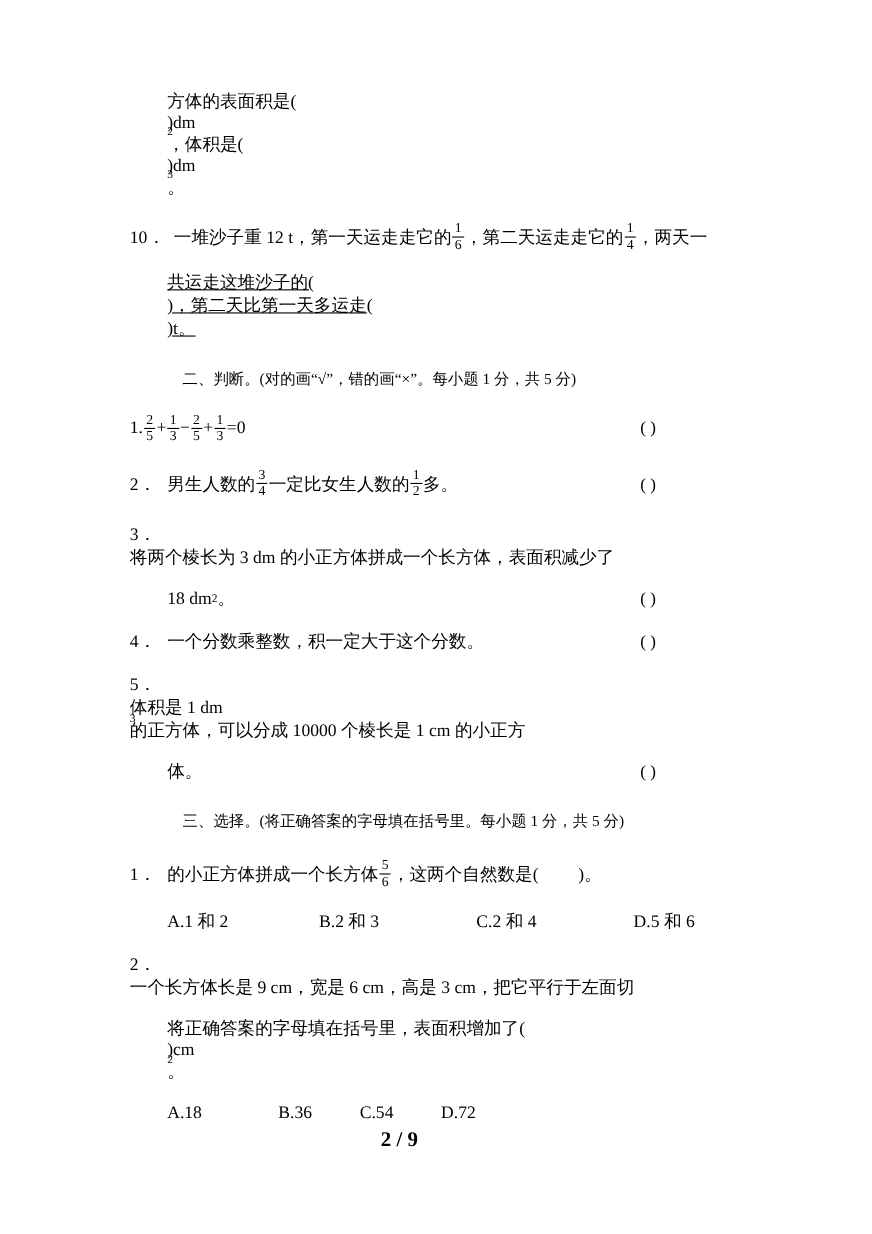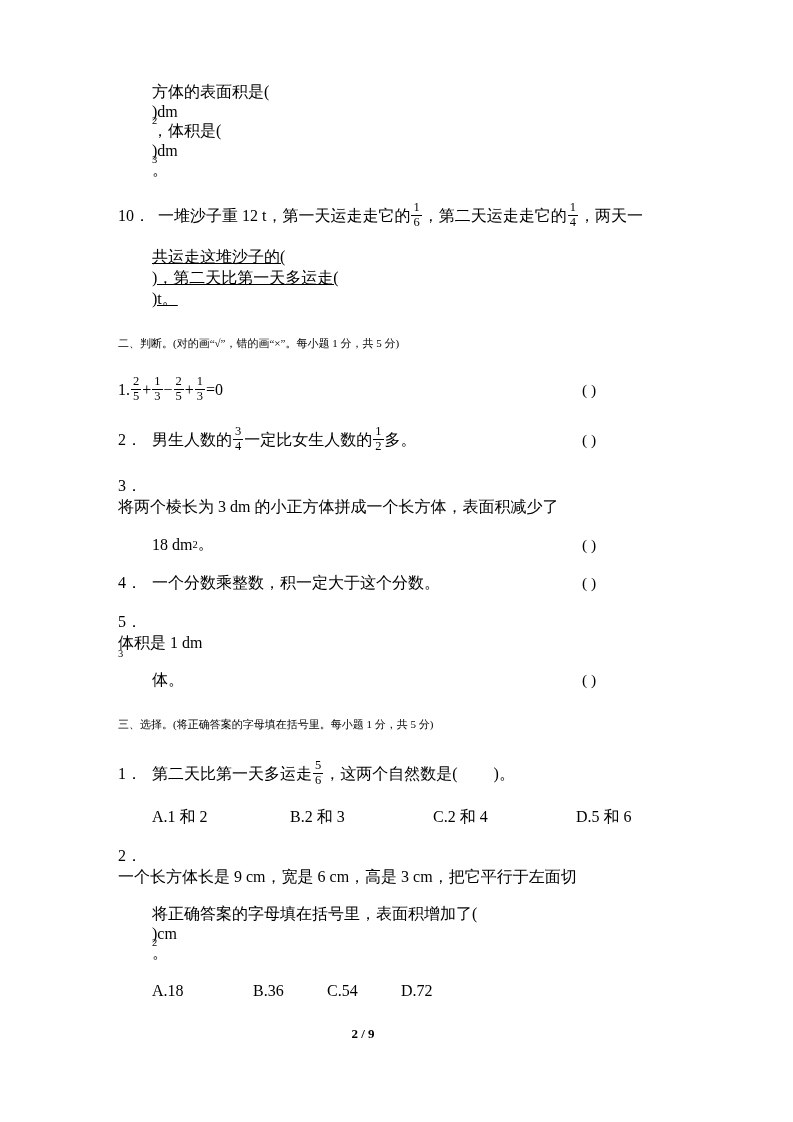--- a/index.html
+++ b/index.html
@@ -99,29 +99,30 @@
     font-size: 15.5px;
   }
   .opts {
     display: flex;
     padding-left: 34px;
   }
   .opts .opt {
     font-size: 16px;
   }
   .section-head {
-    font-size: 11px;
+    font-size: 14px;
+    margin-left: 48px;
   }
   .footer {
     position: absolute;
     left: 0;
     top: 1026px;
     width: 726px;
     text-align: center;
-    font-size: 13px;
+    font-size: 19px;
     font-weight: bold;
   }
 </style>
 </head>
 <body>
 
 <div class="page">
   <div class="content">
 
     <div class="blk">
@@ -238,37 +239,38 @@
         </span>
         <span class="paren">(    )</span>
       </div>
     </div>
 
     <div class="blk" style="margin-bottom:18px;">
       <div class="row">
         <span class="num-lbl">5．</span>
         <span>体积是 1 dm</span>
         <span class="sup">3</span>
+        <span> 的正方体，可以分成 10000 个棱长是 1 cm 的小正方</span>
       </div>
       <div class="judge-row indent" style="margin-top:16px;">
         <span class="stem">
           <span>体。</span>
         </span>
         <span class="paren">(    )</span>
       </div>
     </div>
 
     <div class="blk" style="margin-top:26px;margin-bottom:20px;">
       <div class="row section-head">三、选择。(将正确答案的字母填在括号里。每小题 1 分，共 5 分)</div>
     </div>
 
     <div class="blk" style="margin-bottom:14px;">
       <div class="row-frac">
         <span class="num-lbl">1．</span>
-        <span>第二天比第一天多运走</span>
+        <span>的小正方体拼成一个长方体</span>
         <span class="frac">
           <span class="nu">5</span>
           <span class="de">6</span>
         </span>
         <span>，这两个自然数是(</span>
         <span style="display:inline-block;width:36px;"></span>
         <span>)。</span>
       </div>
       <div class="opts" style="margin-top:18px;">
         <span class="opt" style="width:138px;">A.1 和 2</span>

